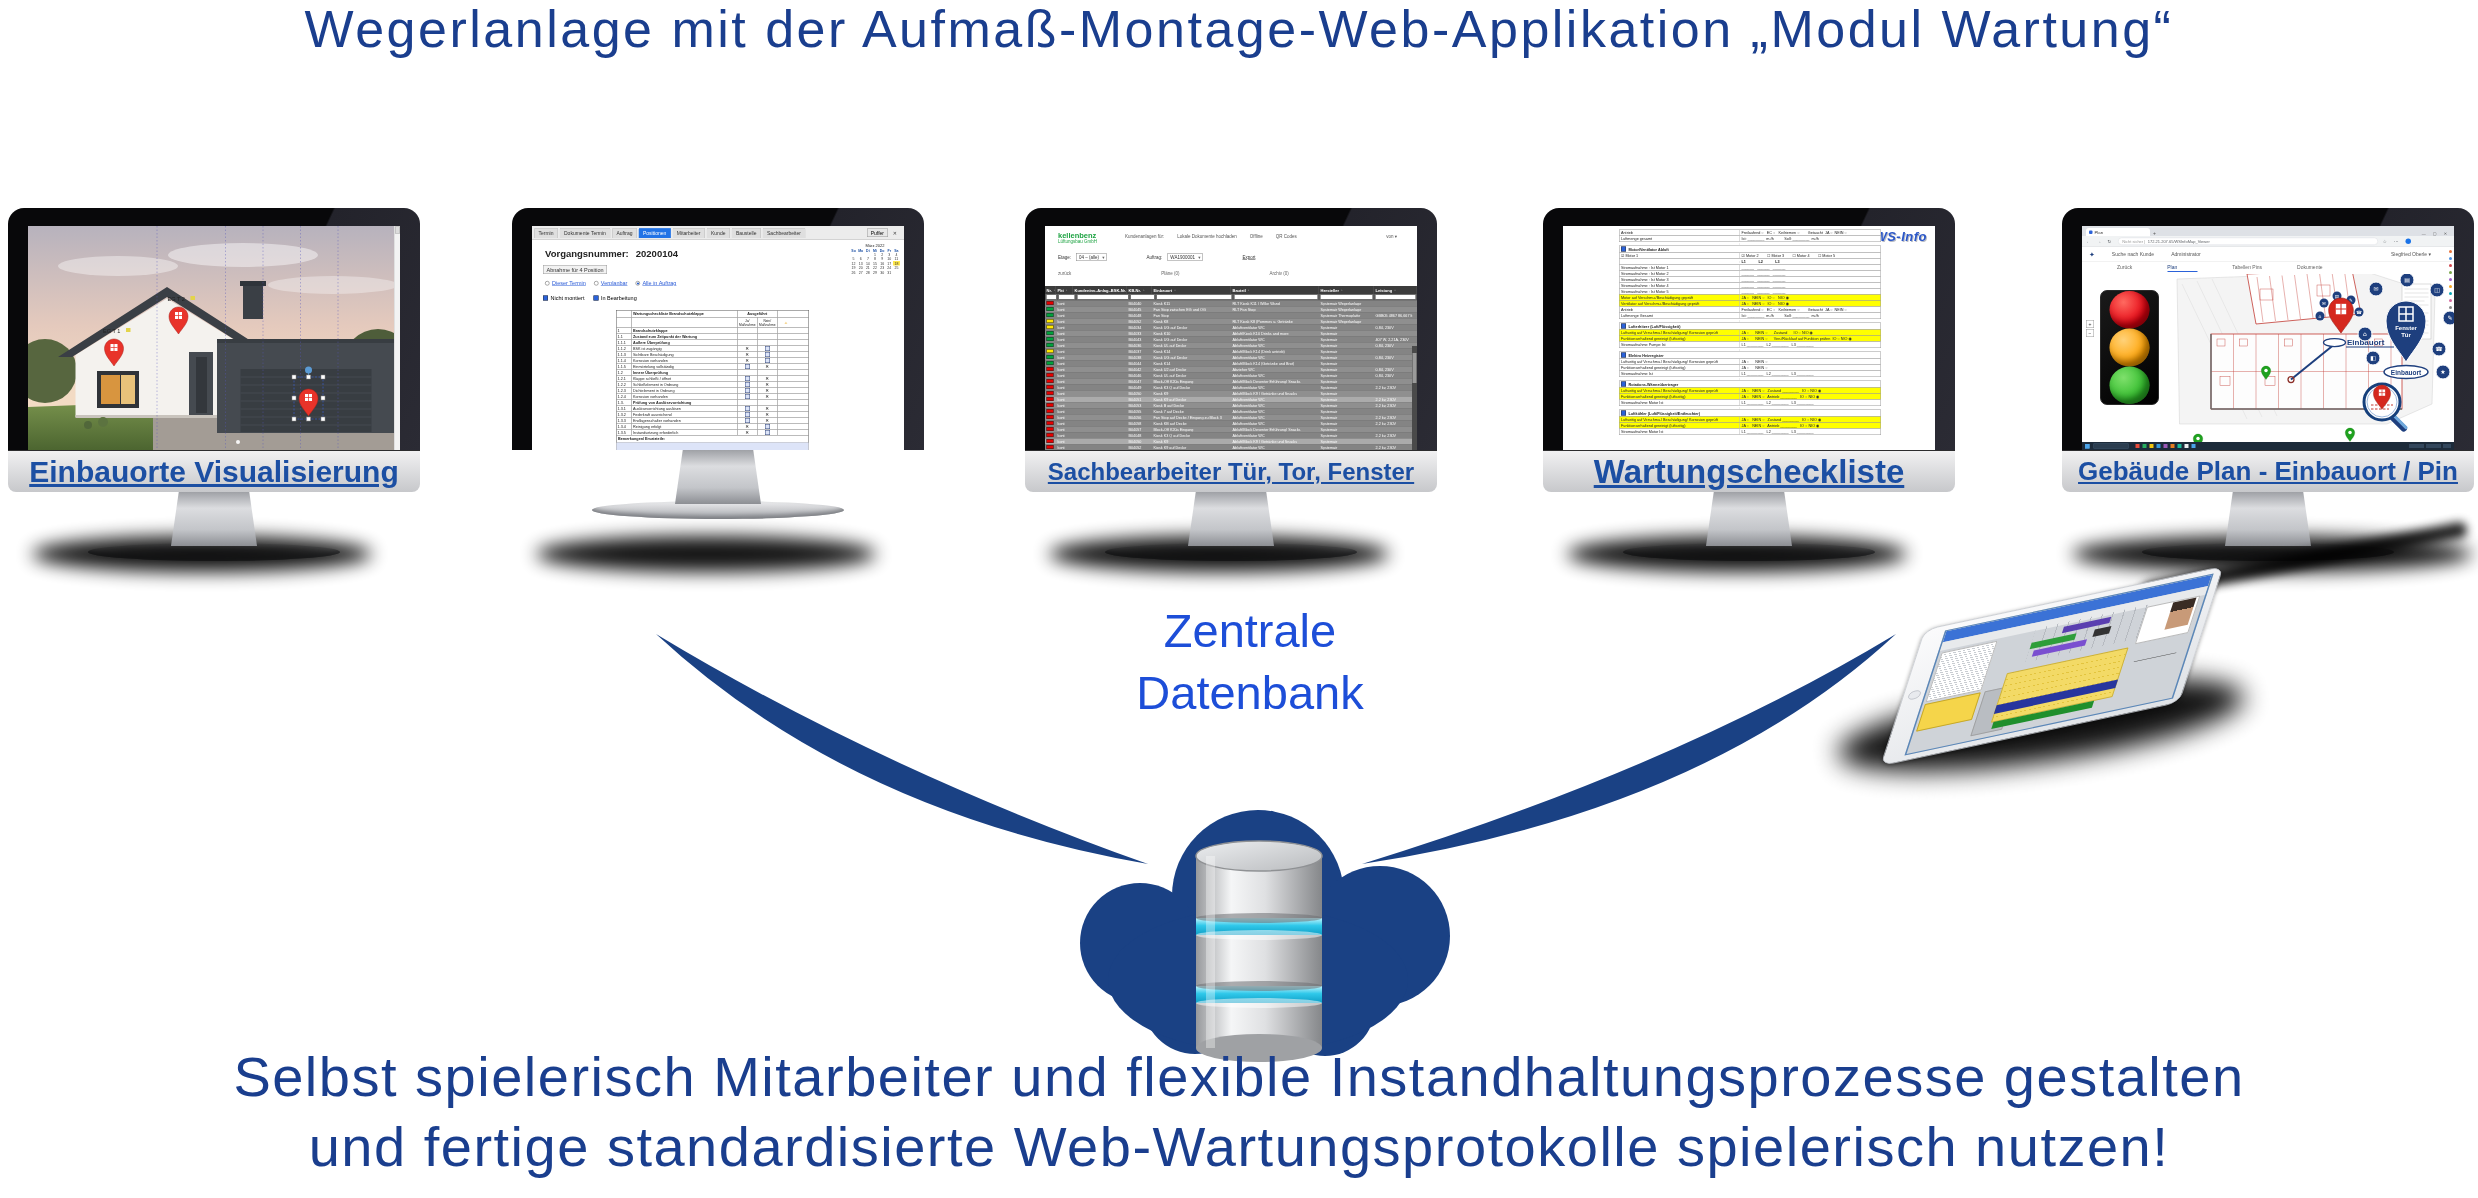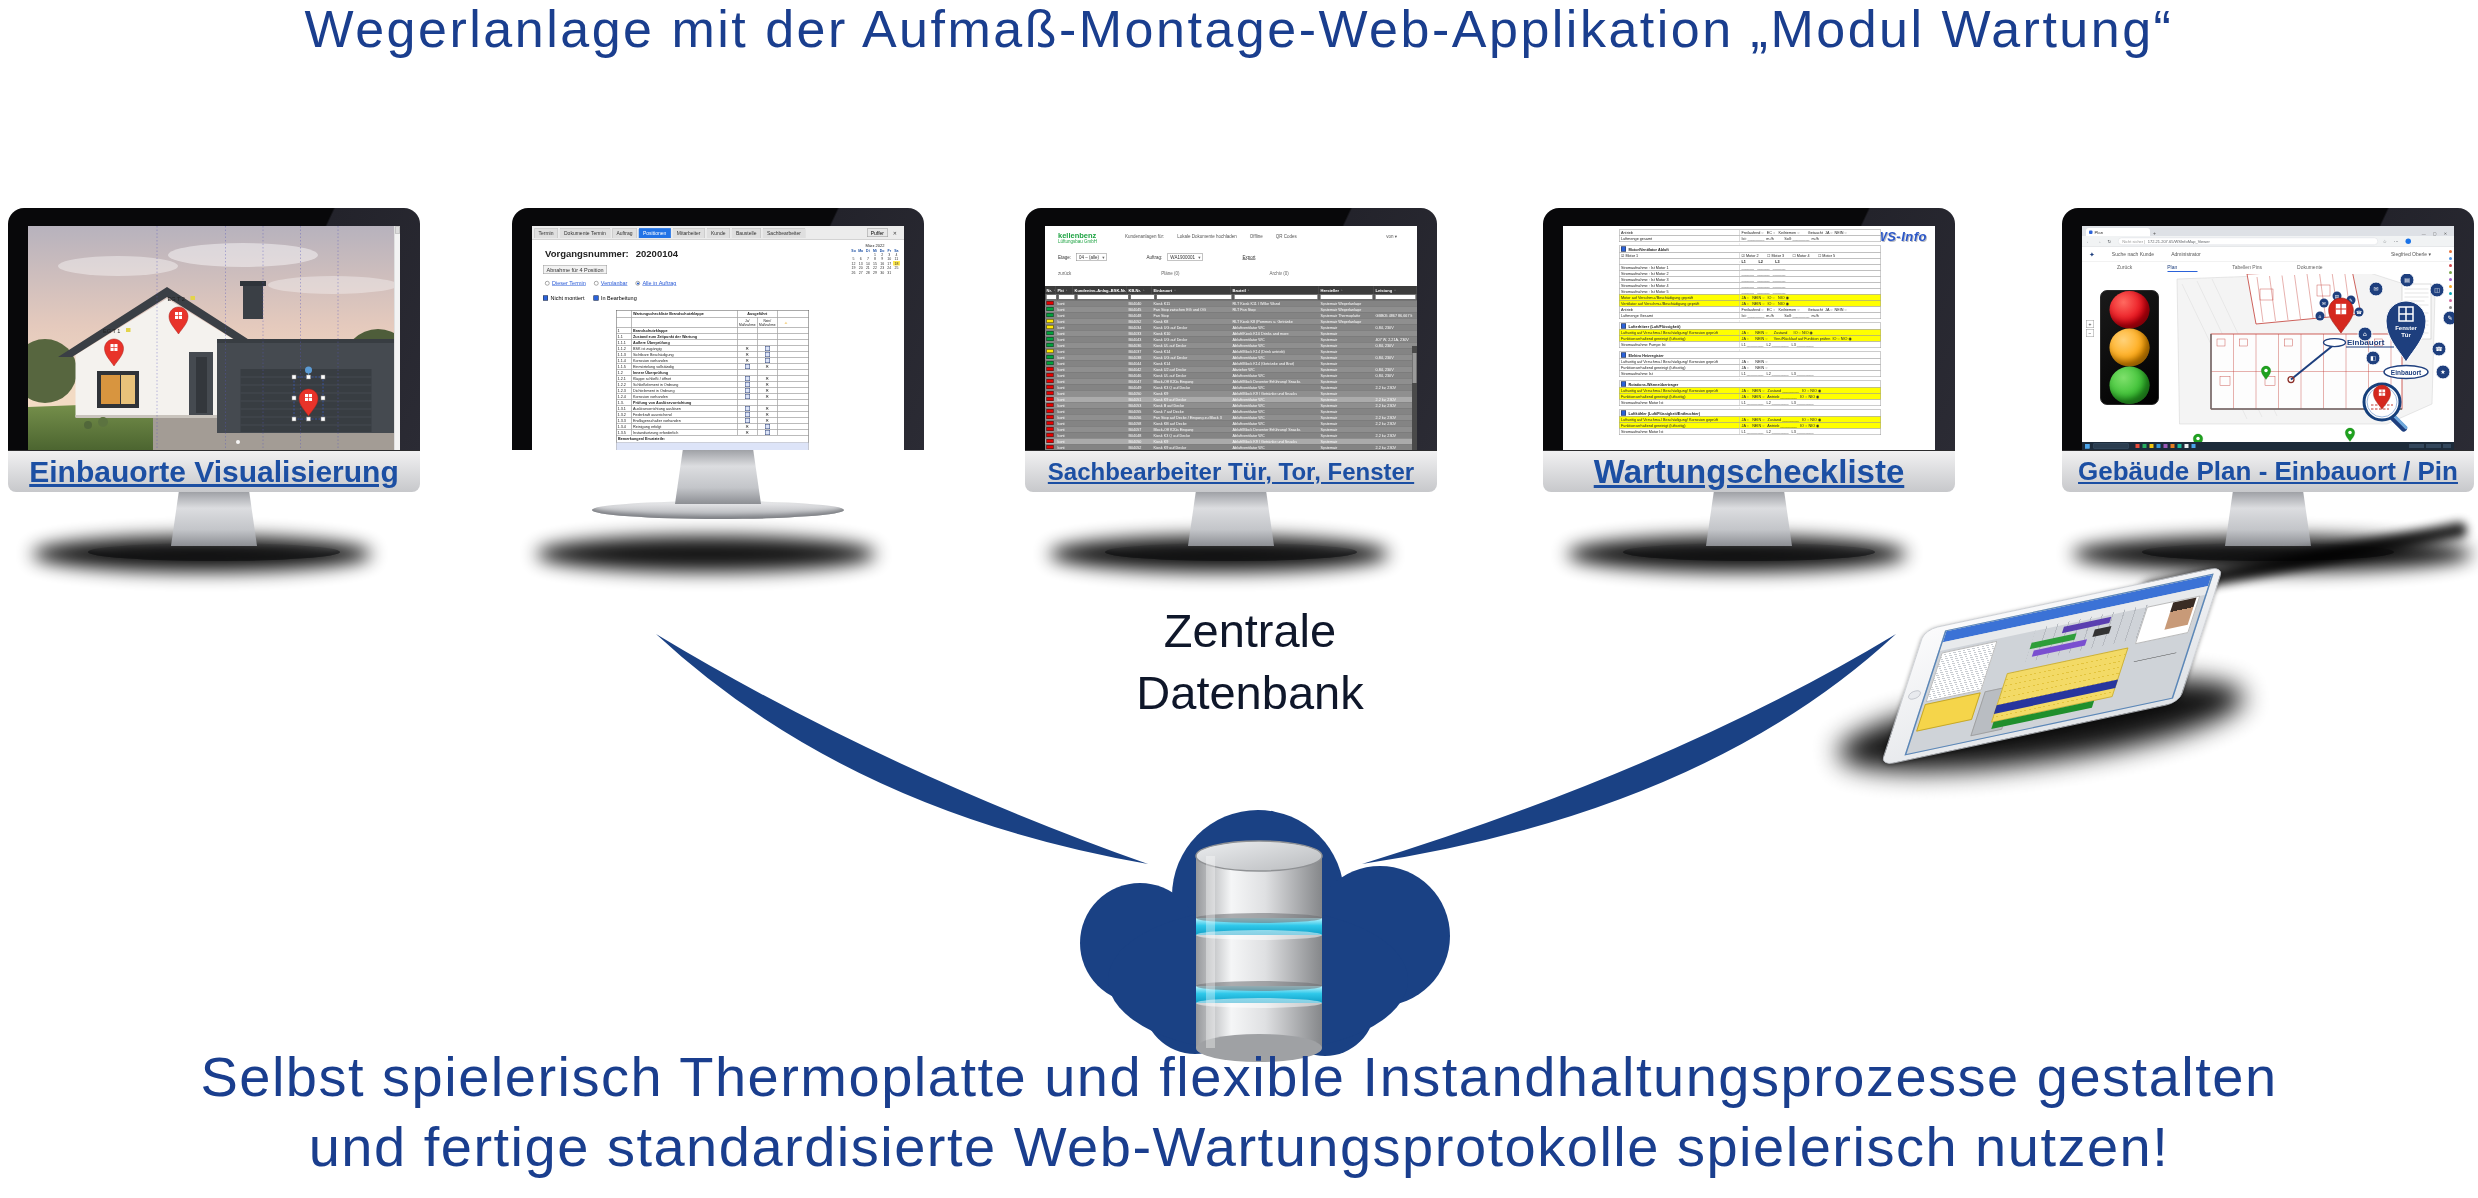--- a/index.html
+++ b/index.html
@@ -6,21 +6,21 @@
   .canvas{position:relative;width:2478px;height:1198px;overflow:hidden;background:#fff;
           font-family:"Liberation Sans","DejaVu Sans",sans-serif;}
   .canvas *{box-sizing:border-box;}
 
   
   .headline{position:absolute;top:2px;left:0;width:100%;text-align:center;
             color:#1a3e8e;font-size:52px;line-height:55px;letter-spacing:2.5px;}
   .footerline{position:absolute;top:1042px;left:0;width:100%;text-align:center;
             color:#1a3e8e;font-size:56px;line-height:70px;letter-spacing:1.5px;}
   .centerlabel{position:absolute;top:600px;left:1000px;width:500px;text-align:center;
-            color:#0f172a;font-size:47px;line-height:62px;}
+            color:#1d4ed8;font-size:47px;line-height:62px;}
 
   
   .flow{position:absolute;left:0;top:0;width:2478px;height:1198px;pointer-events:none;}
 
   
   .monitor{position:absolute;top:208px;width:412px;}
   .mshadow{position:absolute;top:328px;left:24px;width:340px;height:36px;background:#000;
            border-radius:50%;filter:blur(9px);opacity:.92;}
   .m5 .mshadow{width:400px;left:10px;}
   .bezel{position:relative;height:242px;background:linear-gradient(115deg,#08080a 62%,#23232b 62.4%,#2b2b34 100%);
@@ -1400,17 +1400,17 @@
         <div class="ts-navybar"></div>
         <div class="ts-greenbar"></div>
         <div class="ts-right"></div>
         <div class="ts-photo"></div>
         <div class="ts-sig"></div>
       </div>
     </div>
   </div>
 
   <div class="footerline">
-    <div>Selbst spielerisch Thermoplatte und flexible Instandhaltungsprozesse gestalten</div>
+    <div>Selbst spielerisch Mitarbeiter und flexible Instandhaltungsprozesse gestalten</div>
     <div>und fertige standardisierte Web-Wartungsprotokolle spielerisch nutzen!</div>
   </div>
 
 </div>
 
 </body></html>

